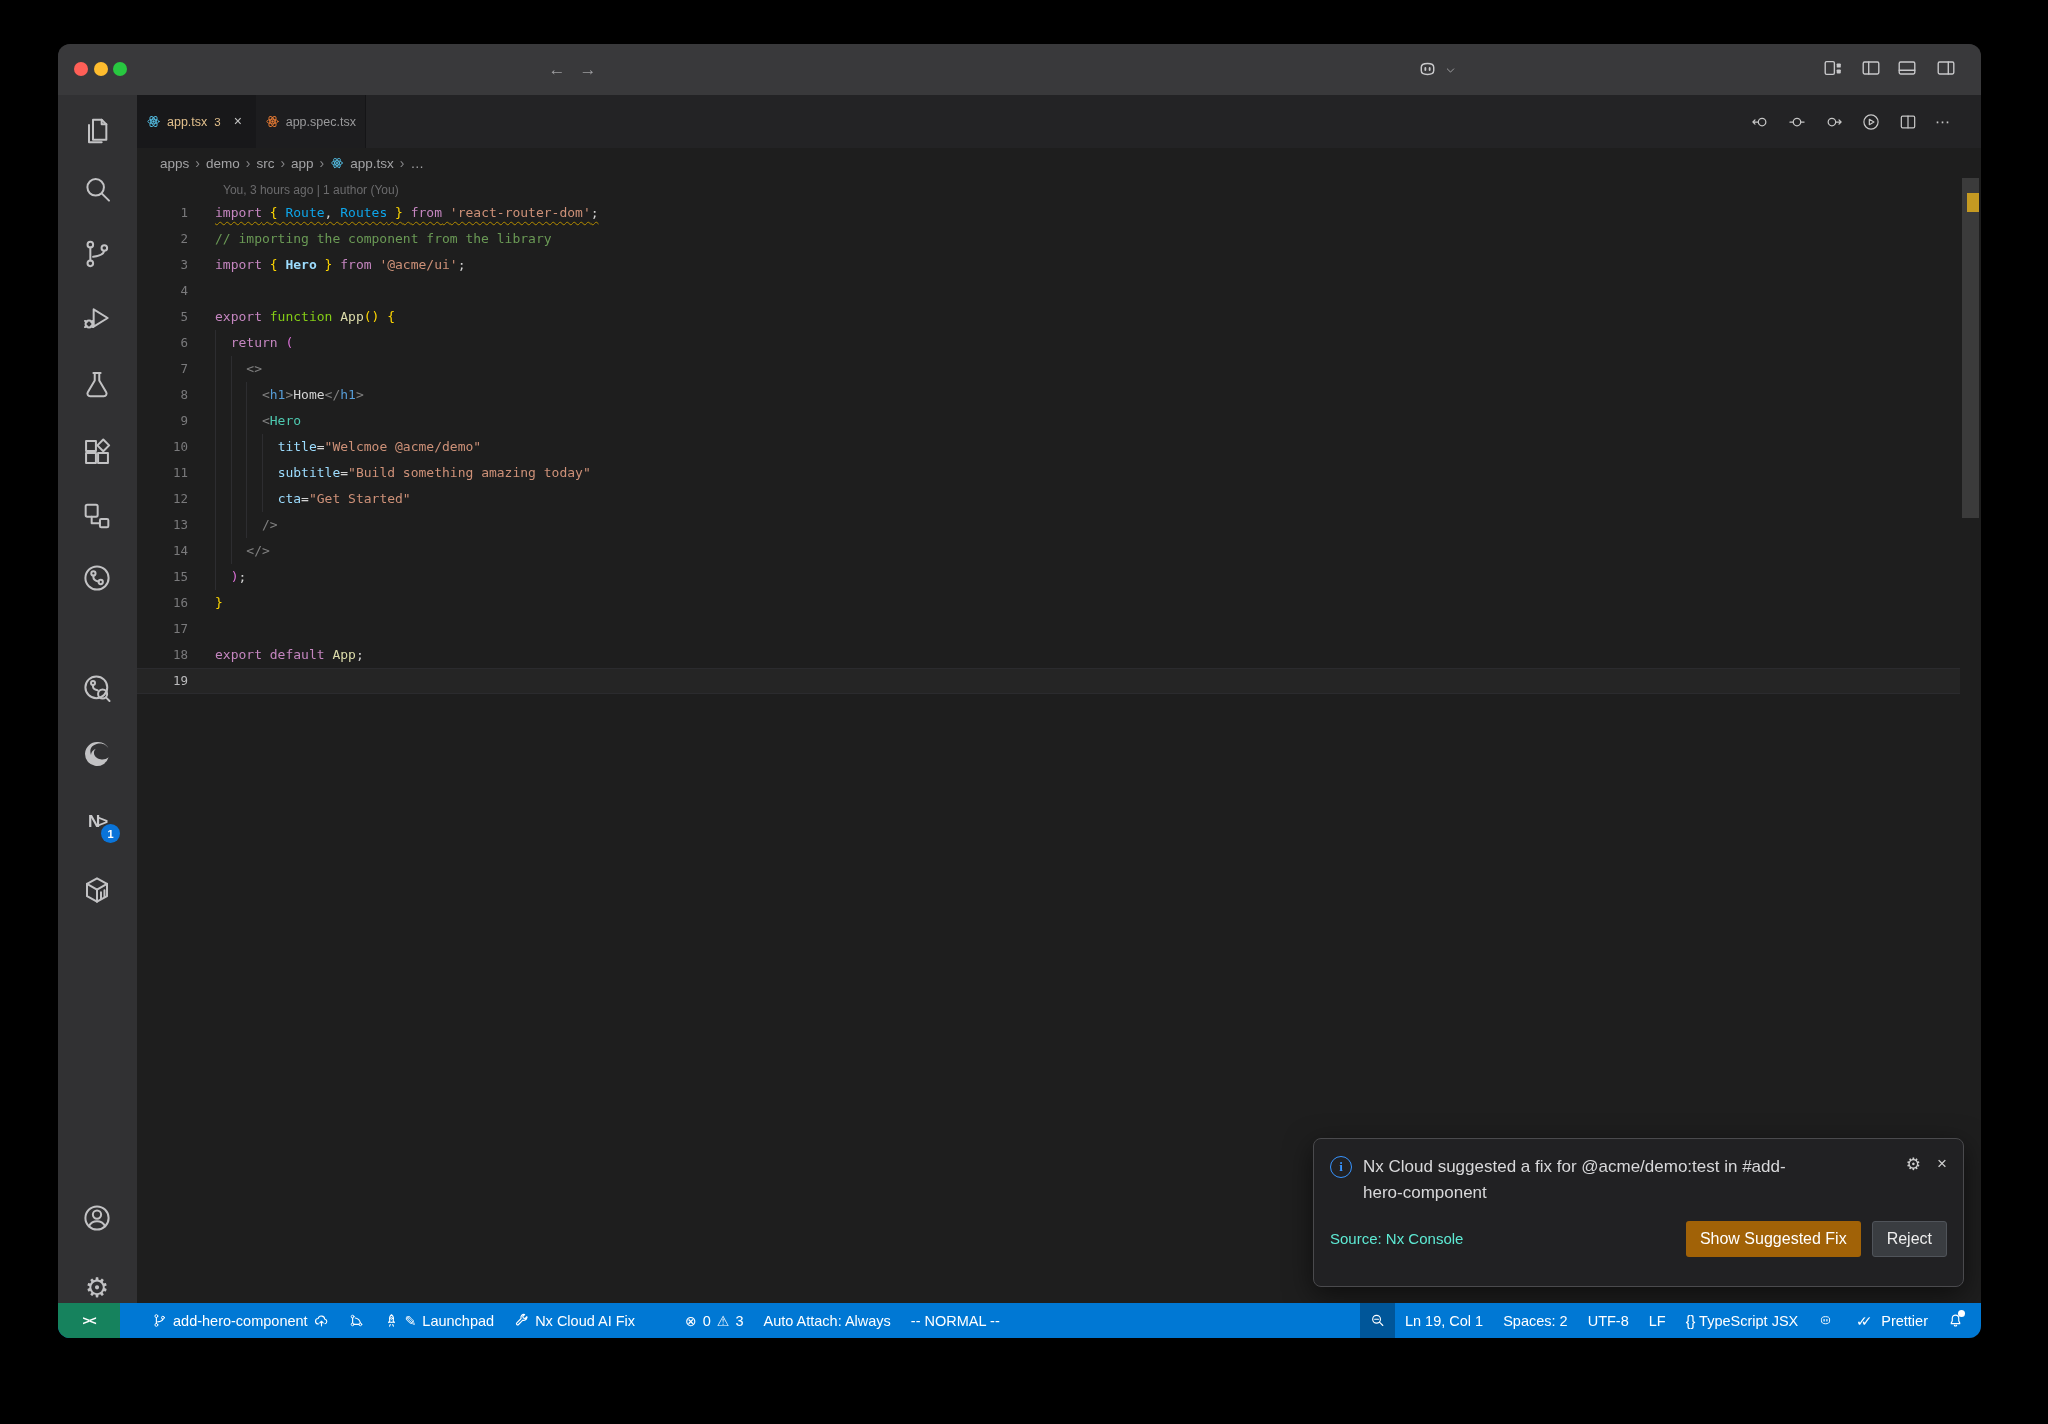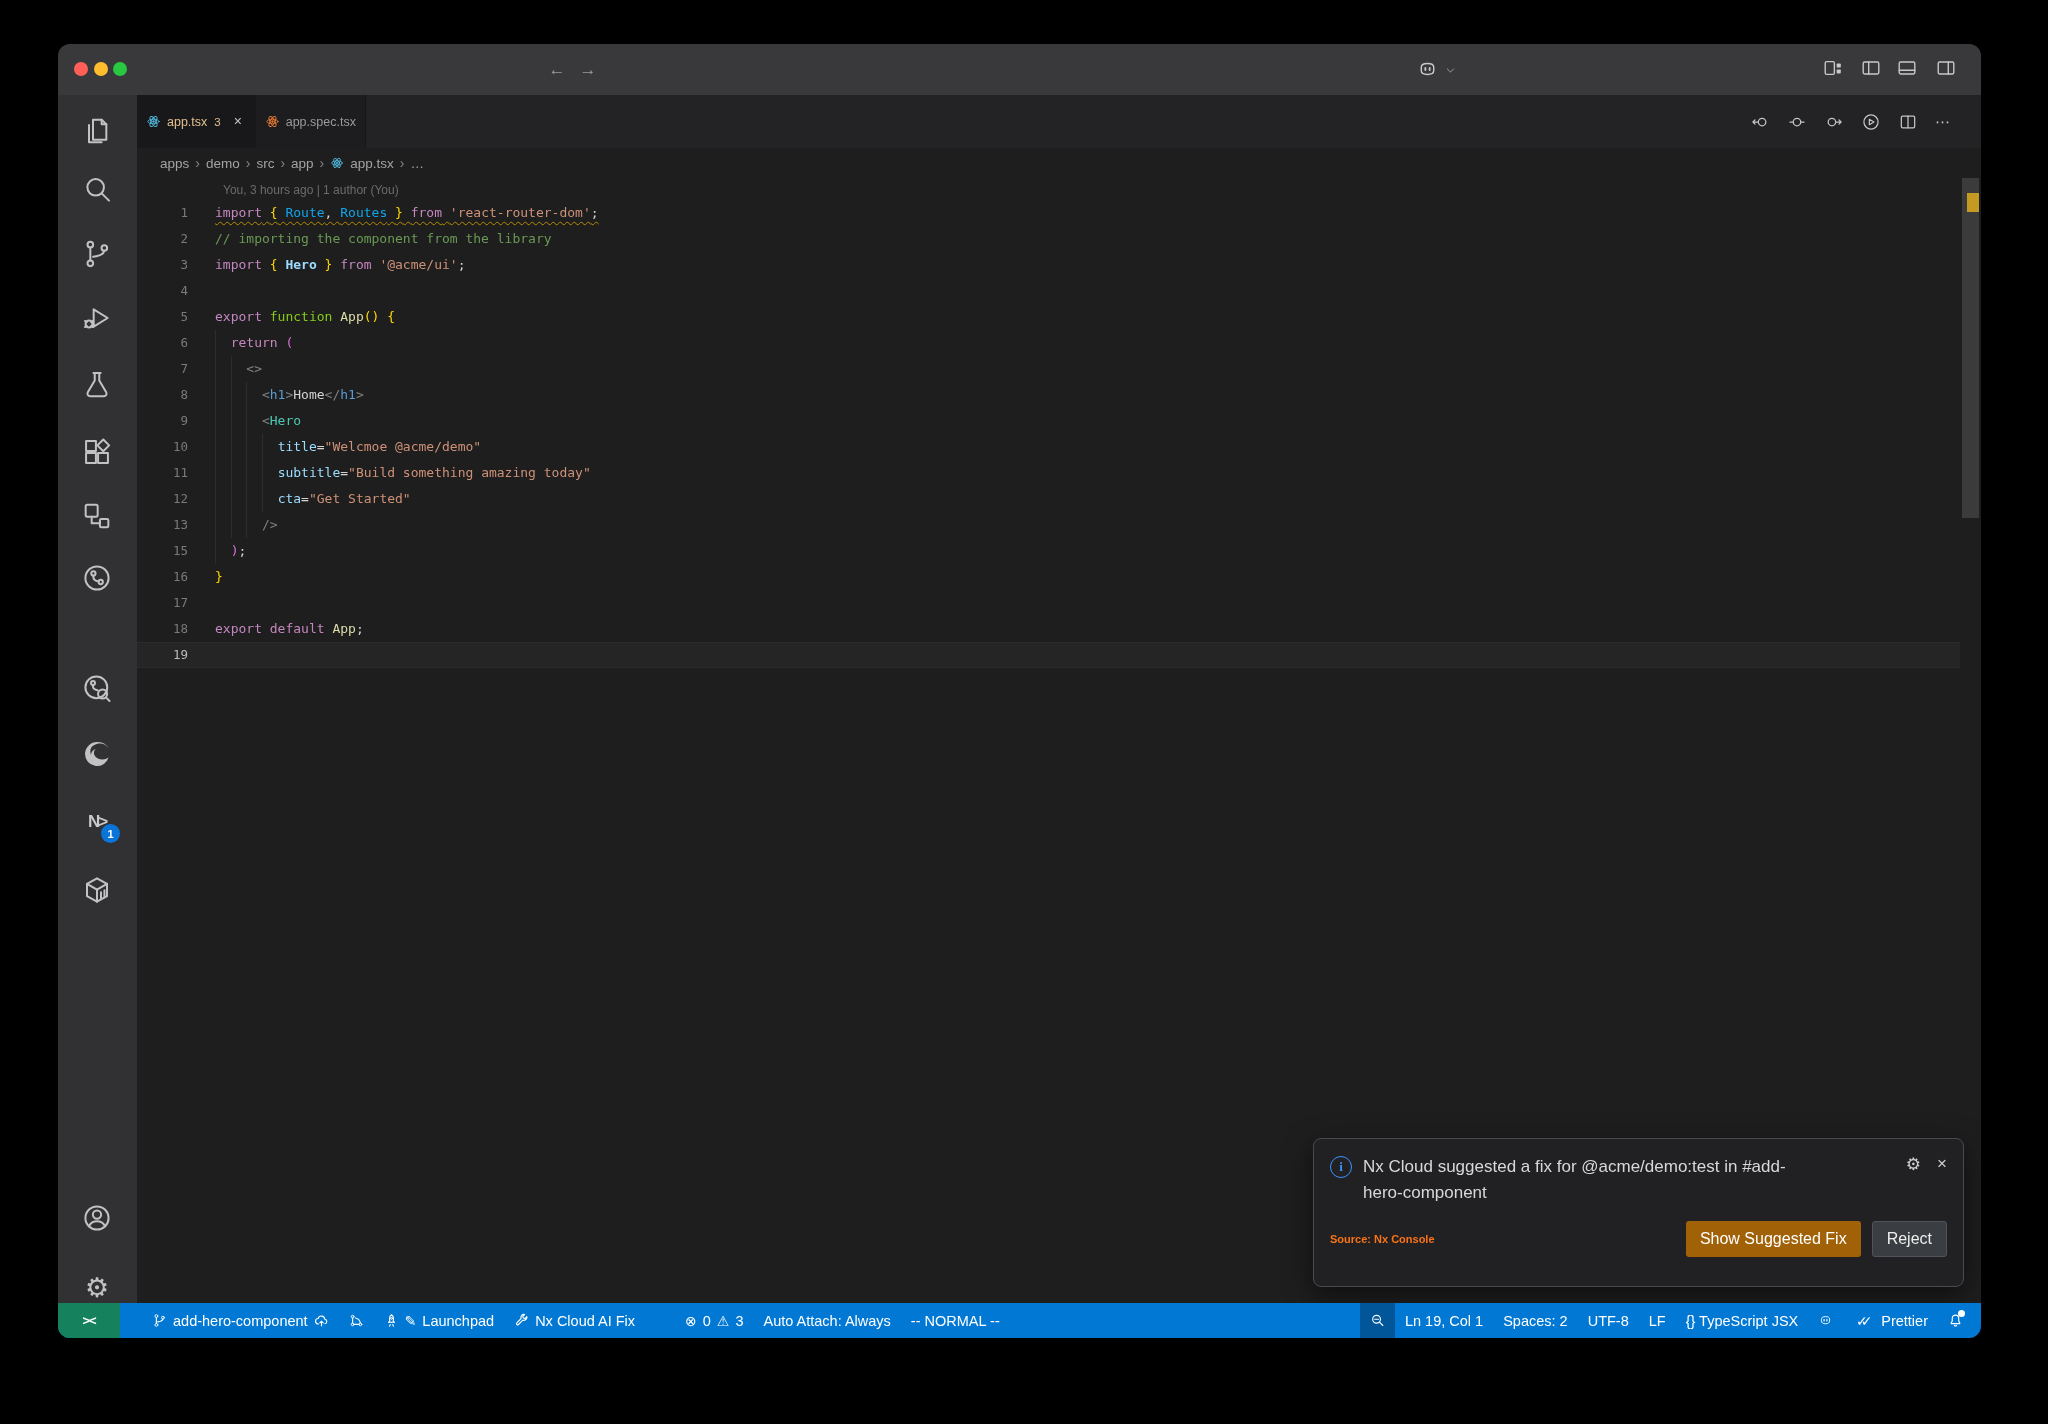--- a/index.html
+++ b/index.html
@@ -65,21 +65,21 @@
   .toast{position:absolute;left:1255px;top:1094px;width:651px;height:149px;background:#212123;
          border:1px solid #4a4a4d;border-radius:8px;box-shadow:0 8px 28px rgba(0,0,0,.55);
          box-sizing:border-box;padding:15px 16px;color:#d8d8da;font-size:17px;}
   .toast-row1{display:flex;align-items:flex-start;gap:11px;}
   .toast-info{flex:none;width:20px;height:20px;border-radius:50%;border:1.6px solid #3794ff;color:#3794ff;
               font-size:13px;font-weight:700;display:flex;align-items:center;justify-content:center;margin-top:2px;font-family:"Liberation Serif",serif;}
   .toast-msg{width:450px;line-height:1.55;}
   .toast-controls{margin-left:auto;display:flex;gap:16px;color:#cfcfcf;font-size:17px;}
   .toast-gear{font-family:"DejaVu Sans",sans-serif;}
   .toast-row2{display:flex;align-items:center;margin-top:14px;}
-  .toast-source{color:#f97316;font-size:11px;font-weight:bold;}
+  .toast-source{color:#5eead4;font-size:15px;}
   .toast-btns{margin-left:auto;display:flex;gap:11px;}
   .btn{height:36px;padding:0 14px;border-radius:3px;font-size:16px;display:flex;align-items:center;border:none;
        font-family:"Liberation Sans",sans-serif;}
   .btn.primary{background:#a16207;color:#ffffff;}
   .btn.secondary{background:#3a3d41;color:#eeeeee;border:1px solid #50545a;}
   
   .statusbar{position:absolute;left:0;right:0;bottom:0;height:35px;background:#0078d4;display:flex;
              align-items:center;color:#fff;font-size:14.5px;}
   .sb-remote{flex:none;width:62px;height:100%;background:#16825d;display:flex;align-items:center;justify-content:center;
              font-weight:700;font-size:13px;letter-spacing:-1px;}
@@ -429,20 +429,26 @@
             <span class="lc"><span class="tk-pun">        </span><span class="tk-attr">cta</span><span class="tk-pun">=</span><span class="tk-str">"Get Started"</span></span>
           </div>
           <div class="code-line">
             <span class="ln">13</span>
             <span class="ig" style="left: 78px;"></span>
             <span class="ig" style="left: 93.64px;"></span>
             <span class="ig" style="left: 109.28px;"></span>
             <span class="lc"><span class="tk-pun">      </span><span class="tk-ang">/&gt;</span></span>
           </div>
           <div class="code-line">
+            <span class="ln">14</span>
+            <span class="ig" style="left: 78px;"></span>
+            <span class="ig" style="left: 93.64px;"></span>
+            <span class="lc"><span class="tk-pun">    </span><span class="tk-ang">&lt;/&gt;</span></span>
+          </div>
+          <div class="code-line">
             <span class="ln">15</span>
             <span class="ig" style="left: 78px;"></span>
             <span class="lc"><span class="tk-pun">  </span><span class="tk-b2">)</span><span class="tk-pun">;</span></span>
           </div>
           <div class="code-line">
             <span class="ln">16</span>
             <span class="lc"><span class="tk-b1">}</span></span>
           </div>
           <div class="code-line">
             <span class="ln">17</span>

